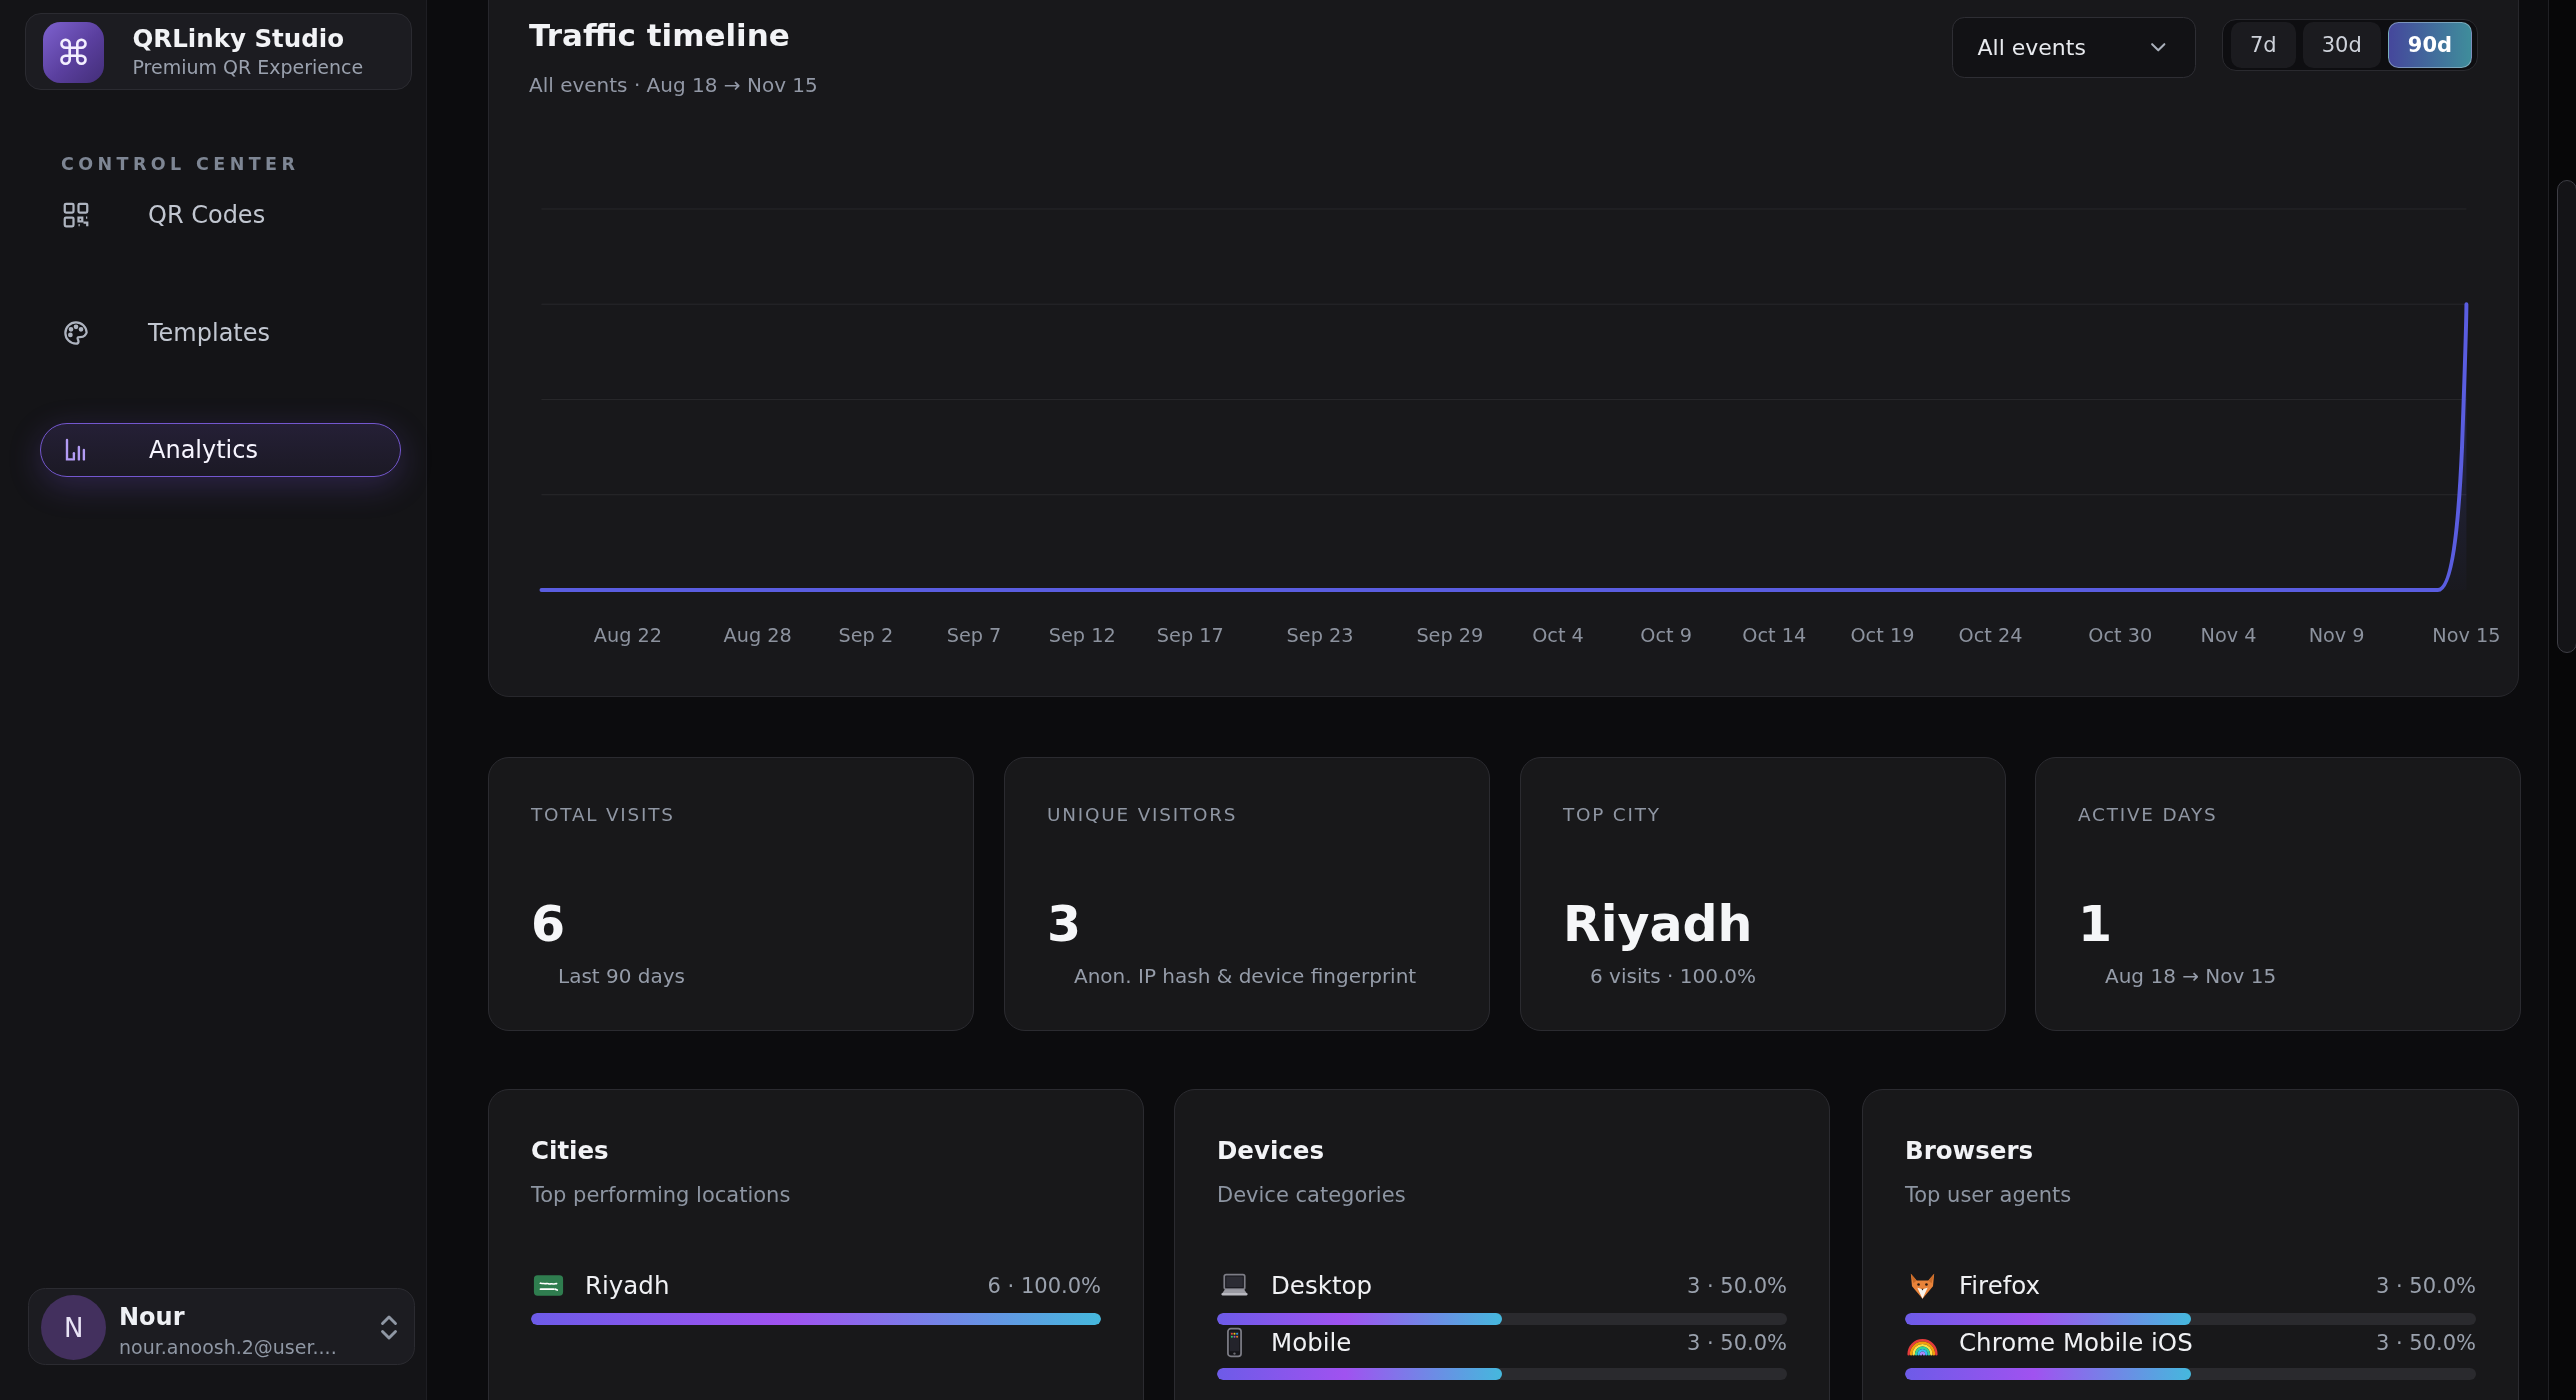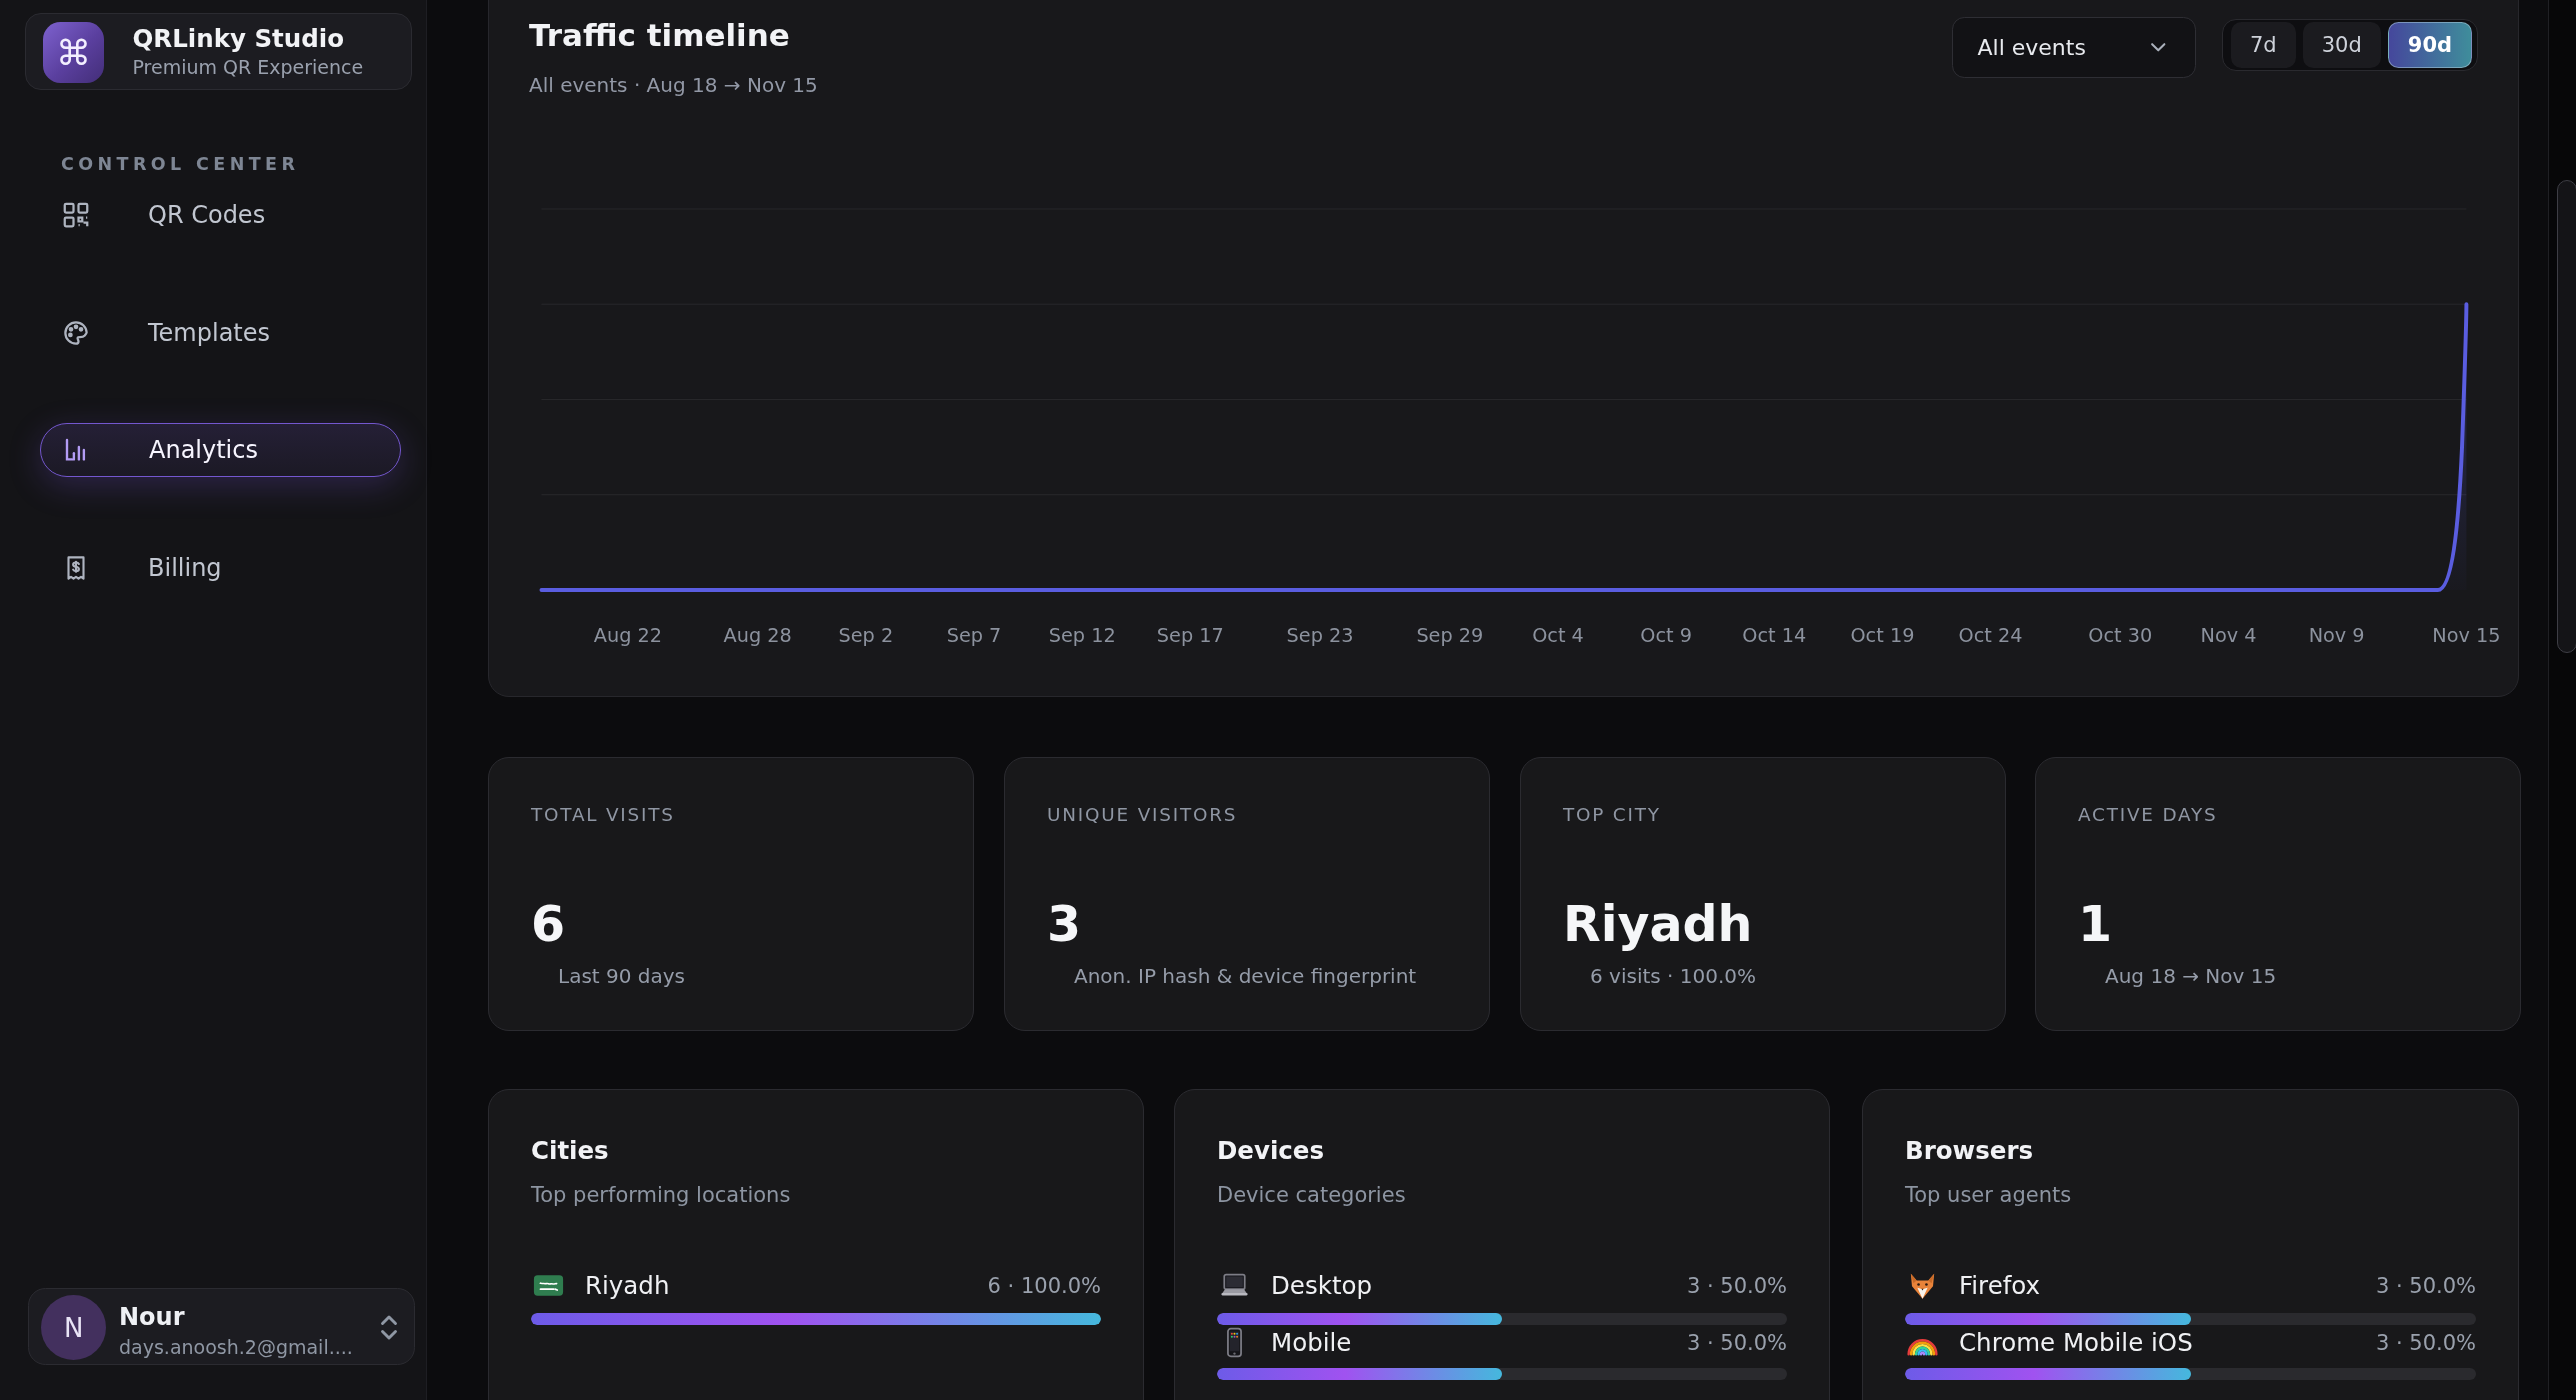--- a/index.html
+++ b/index.html
@@ -118,37 +118,27 @@
           <path d="M4 4v15.5h4"></path>
             <path d="M9.5 14.5v5"></path>
             <path d="M13.5 9.5v10"></path>
             <path d="M17.5 12v7.5"></path>
         </svg>
       </span>
       <span class="nv-label">Analytics</span>
     </div>
 
 
-    <div class="abs nav-item" style="top:541px">
-      <span class="nv-icon">
-        <svg class="icon" width="30" height="30" viewBox="0 0 24 24" fill="none" stroke="currentColor" stroke-width="1.7" stroke-linejoin="round">
-          <path d="M6 3.5h12v17l-2-1.4-2 1.4-2-1.4-2 1.4-2-1.4-2 1.4z"></path>
-          <path d="M12 7v8" stroke-linecap="round"></path>
-          <path d="M14.3 8.8c-.4-.8-1.2-1.2-2.3-1.2-1.4 0-2.3.7-2.3 1.7s.9 1.4 2.3 1.7c1.4.3 2.3.8 2.3 1.8s-1 1.7-2.3 1.7c-1.1 0-1.9-.4-2.3-1.2" stroke-linecap="round"></path>
-        </svg>
-      </span>
-      <span class="nv-label">Billing</span>
-    </div>
 
     <div class="abs user-box">
       <div class="abs avatar">
         <span>N</span>
       </div>
       <div class="abs user-name">Nour</div>
-      <div class="abs user-email">days.anoosh.2@gmail....</div>
+      <div class="abs user-email">nour.anoosh.2@user....</div>
       <div class="abs user-chevron">
         <svg class="icon" width="32" height="39" viewBox="0 0 24 30" fill="none" stroke="currentColor" stroke-width="2.2" stroke-linecap="round" stroke-linejoin="round">
           <path d="M7 12l5-5 5 5"></path>
             <path d="M7 18l5 5 5-5"></path>
         </svg>
       </div>
     </div>
   </div>
 
   <div class="abs tl-card">

